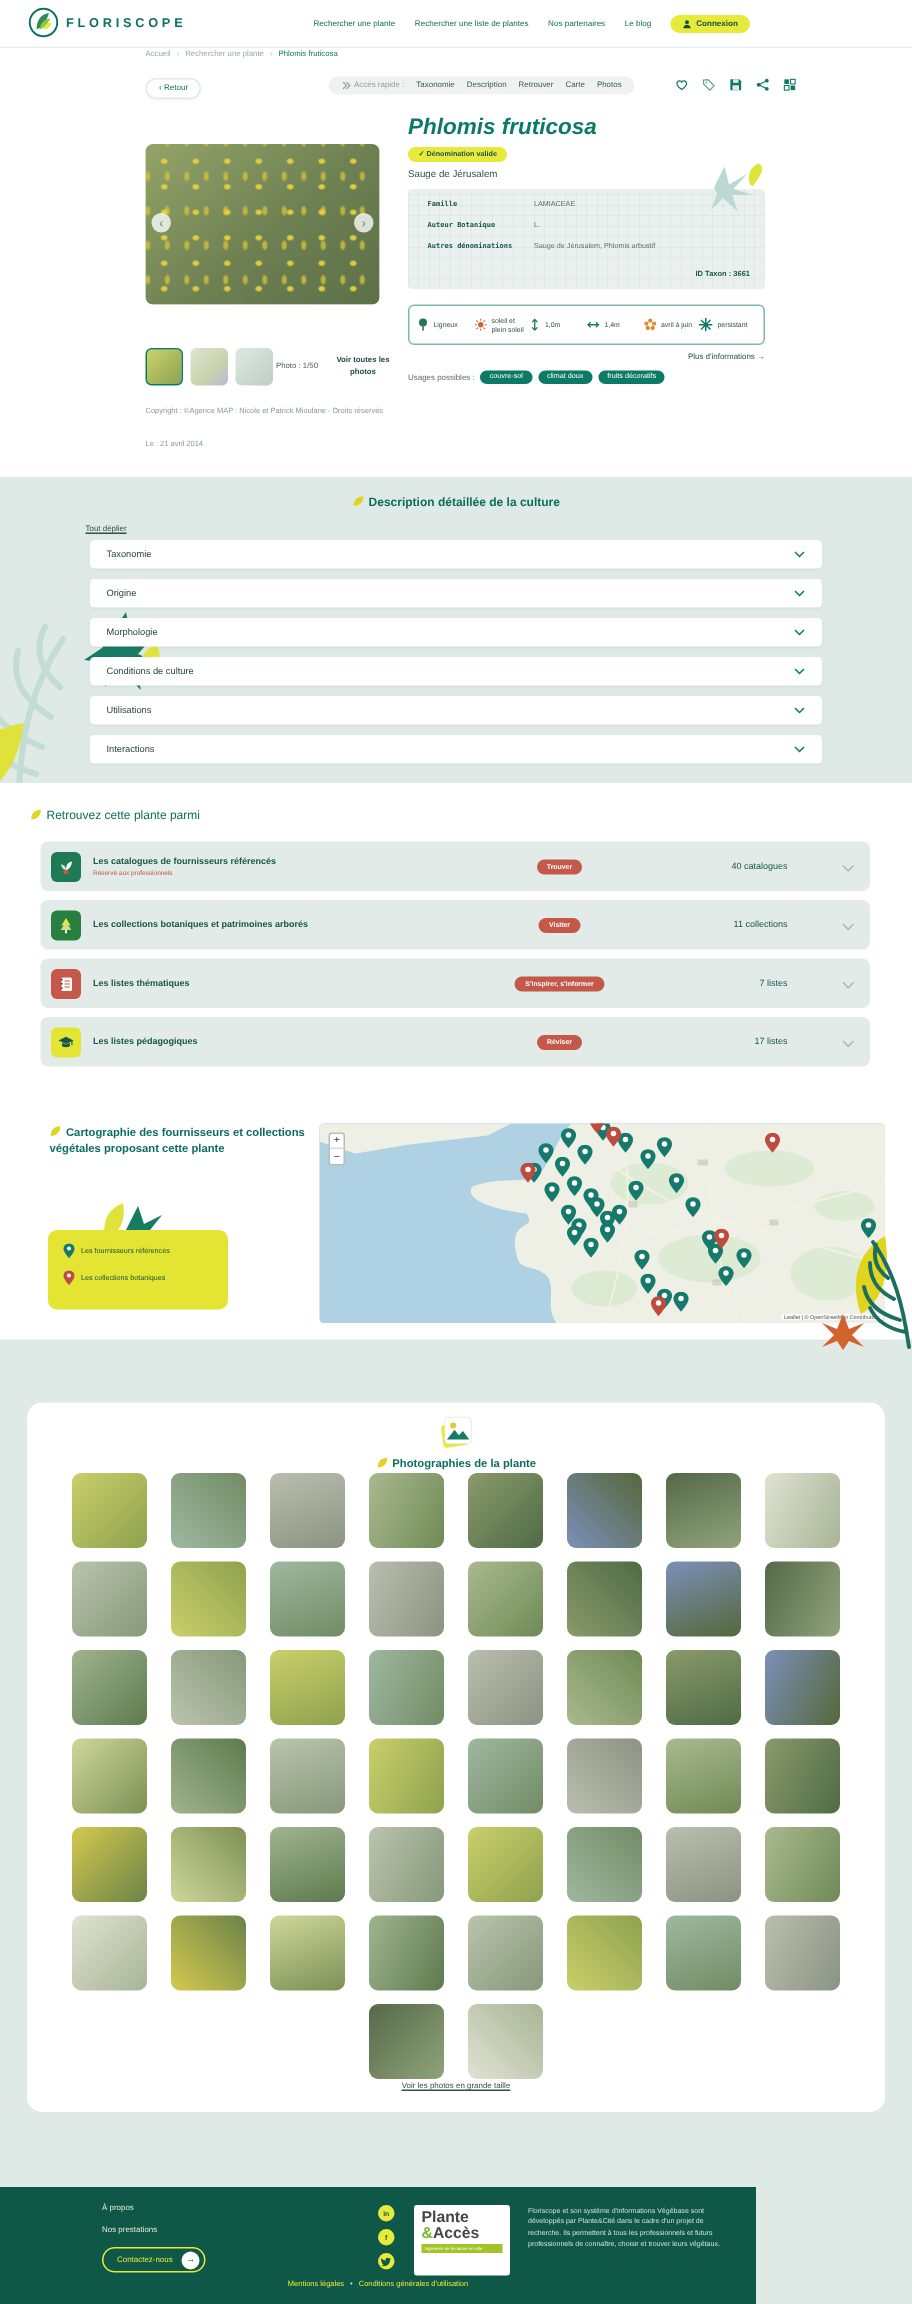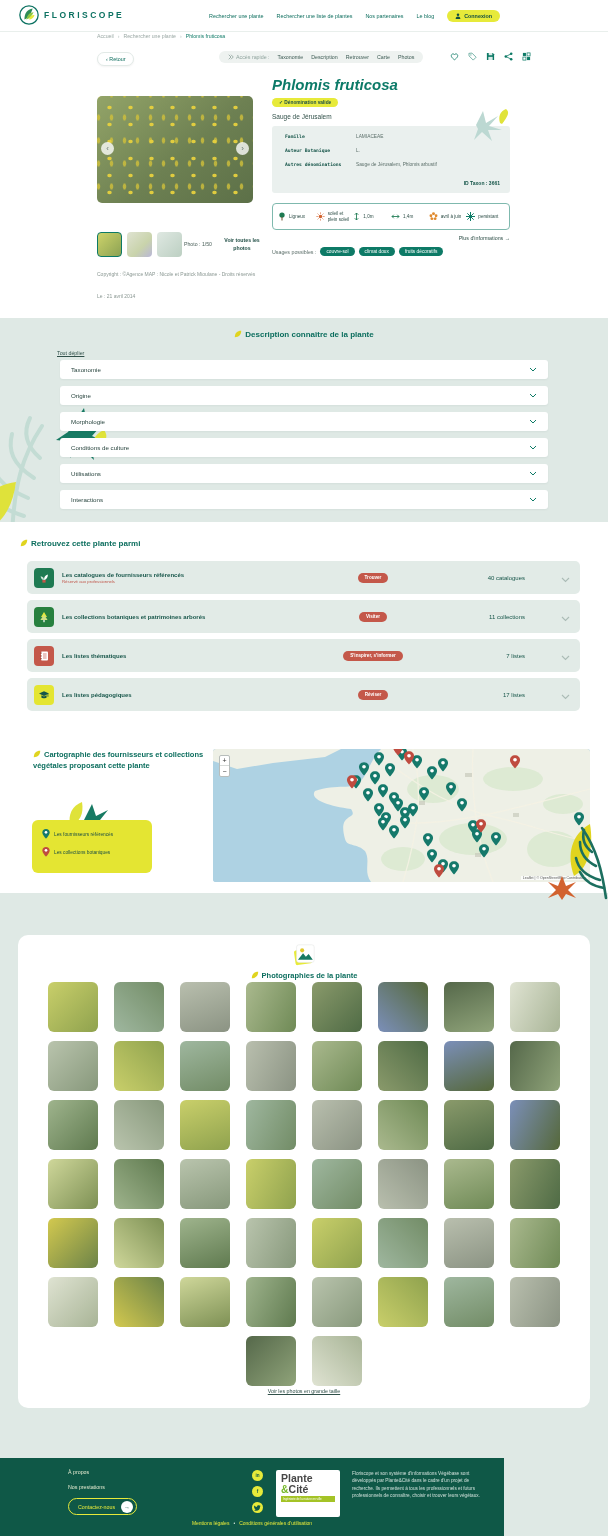--- a/index.html
+++ b/index.html
@@ -62,21 +62,21 @@
 
 
 #desc-section{position:absolute;left:0;top:318px;width:608px;height:204px;background:#dfe9e5;overflow:hidden}
 .sec-title-c{width:100%;text-align:center;position:absolute;top:12px;font-size:8px;font-weight:bold;color:#0c6e5e}
 .leaf-inline{display:inline-block;vertical-align:-1px;margin-right:3px}
 #expand-all{position:absolute;left:57px;top:32px;font-size:5.3px;color:#2f4f48;text-decoration:underline;cursor:pointer}
 .acc-row{position:absolute;left:60px;width:488px;height:19px;background:#fff;border-radius:3px;display:flex;align-items:center;justify-content:space-between;padding:0 11px;font-size:6.2px;color:#27433d;box-shadow:0 1px 2px rgba(20,60,50,.05);cursor:pointer}
 
 
 #find-section{position:absolute;left:0;top:522px;width:608px;height:196px;background:#fff}
-.sec-title-l{position:absolute;font-size:8px;font-weight:bold;color:#0c6e5e}
+.sec-title-l{position:absolute;font-size:8px;font-weight:normal;color:#0c6e5e}
 .find-row{position:absolute;left:27px;width:553px;height:33px;background:#e2ebe7;border-radius:5px;display:flex;align-items:center;padding:0 10px 0 7px;cursor:pointer}
 .row-icon{width:20px;height:20px;border-radius:4px;flex:0 0 auto;display:flex;align-items:center;justify-content:center}
 .row-main{margin-left:8px;width:252px}
 .row-title{font-size:6px;font-weight:bold;color:#17564a}
 .row-note{font-size:4.3px;color:#c0564a;margin-top:1px}
 .row-badge{width:118px;display:flex;justify-content:center}
 .badge-red{background:#c4584a;color:#fff;font-size:4.6px;font-weight:bold;border-radius:7px;padding:2.5px 7px;white-space:nowrap}
 .row-count{flex:1;text-align:right;font-size:6px;color:#17564a;padding-right:36px}
 .row-chev{flex:0 0 auto;opacity:.55}
 
@@ -334,21 +334,21 @@
       <path d="M62 92 C40 78 36 64 40 48"></path>
         <path d="M68 72 C52 58 52 44 58 32"></path>
     </g>
     <path d="M96 46 L112 22 L116 42 L134 34 L120 50 L138 58 L118 56 L122 74 L108 60 L98 72 L102 56 L84 54 Z" fill="#177a63"></path>
     <path d="M120 70 C132 58 138 52 132 44 C122 48 118 58 120 70Z" fill="#e0e33a"></path>
     <path d="M0 150 C2 118 16 100 44 96 C40 126 26 144 0 150Z" fill="#dfe23a"></path>
   </svg>
   <div class="sec-title-c">
     <span class="leaf-inline ic"><svg width="8" height="8" viewBox="0 0 10 10">
           <path d="M1 9 C1 4 4 1 9 1 C9 6 6 9 1 9Z" fill="#e0d41f"></path>
-        </svg></span><span>Description connaître de la plante</span>
+        </svg></span><span>Description détaillée de la culture</span>
   </div>
   <div id="expand-all">Tout déplier</div>
   <div id="accordion-list">
       <div class="acc-row" style="top: 42px;">
         <span>Taxonomie</span>
         <span class="ic">
           <svg width="8" height="5" viewBox="0 0 8 5">
             <path d="M1 1 L4 4 L7 1" stroke="#0d7a66" stroke-width="1" fill="none"></path>
           </svg>
         </span>
@@ -878,18 +878,18 @@
       <div class="social">in</div>
       <div class="social">f</div>
       <div class="social">
         <svg width="7" height="6" viewBox="0 0 10 8">
           <path d="M9.5.8 C9.1 1 8.7 1.2 8.3 1.2 C8.7.9 9 .5 9.1.1 C8.7.3 8.3.5 7.8.6 C7.4.2 6.9 0 6.3 0 C5.2 0 4.3.9 4.3 2 L4.4 2.5 C2.7 2.4 1.2 1.6.2.4 C0 .7 0 1 0 1.4 C0 2.1.3 2.7.9 3.1 L.1 2.9 C.1 3.9.8 4.7 1.7 4.9 L.8 5 C1.1 5.8 1.8 6.3 2.7 6.3 C2 6.9 1.1 7.2 0 7.1 C.9 7.7 1.9 8 3 8 C6.6 8 8.6 5 8.6 2.4 L8.6 2.1 C9 1.8 9.3 1.3 9.5.8Z" fill="#0f5847"></path>
         </svg>
       </div>
     </div>
   <div id="pc-logo">
     <div id="pc-l1">Plante</div>
-    <div id="pc-l2"><b>&amp;</b><span>Cité</span></div>
+    <div id="pc-l2"><b>&amp;</b><span>Accès</span></div>
     <div id="pc-tag">Ingénierie de la nature en ville</div>
   </div>
   <div id="f-text">Floriscope et son système d'informations Végébase sont développés par Plante&amp;Cité dans le cadre d'un projet de recherche. Ils permettent à tous les professionnels et futurs professionnels de connaître, choisir et trouver leurs végétaux.</div>
   <div id="legal"><span class="lnk">Mentions légales</span><span class="sep">•</span><span class="lnk">Conditions générales d'utilisation</span></div>
 </div>
 
 </body></html>

